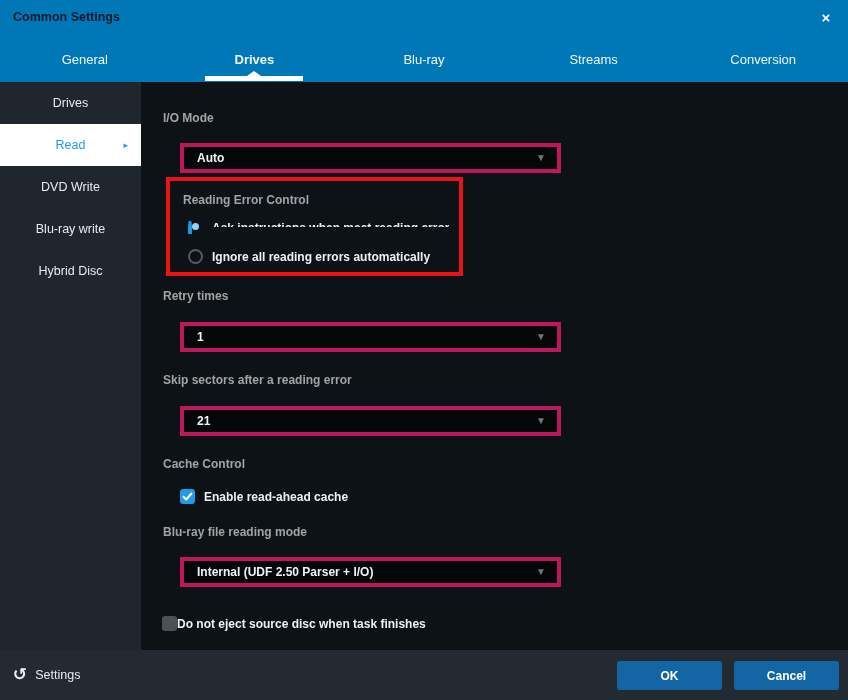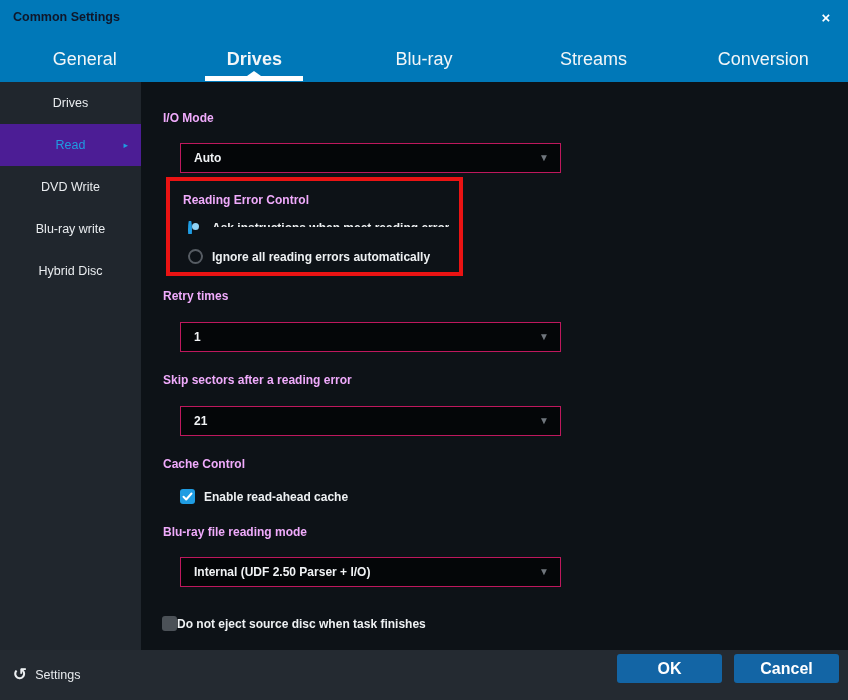--- a/index.html
+++ b/index.html
@@ -11,39 +11,39 @@
     color:#eef1f3;-webkit-font-smoothing:antialiased;
   }
   
   .titlebar{position:absolute;left:0;top:0;width:848px;height:36px;background:#0078b8;}
   .title{position:absolute;left:13px;top:10px;font-size:12.5px;font-weight:700;color:#0f172a;}
   .close-btn{position:absolute;right:11px;top:7px;width:22px;height:22px;line-height:22px;
     text-align:center;font-size:15px;font-weight:700;color:#fff;cursor:pointer;}
   
   .tabbar{position:absolute;left:0;top:36px;width:848px;height:46px;background:#0078b8;display:flex;}
   .tab{flex:1;position:relative;display:flex;align-items:center;justify-content:center;
-    font-size:18px;font-weight:400;color:#f2f6f8;cursor:pointer;}
+    font-size:13px;font-weight:400;color:#f2f6f8;cursor:pointer;}
   .tab.active{font-weight:700;}
   .tab .underline{display:none;}
   .tab.active .underline{display:block;position:absolute;left:50%;transform:translateX(-50%);
     bottom:1px;width:98px;height:5px;background:#fff;}
   .tab.active .notch{display:block;position:absolute;left:50%;transform:translateX(-50%);
     bottom:6px;width:0;height:0;border-left:7px solid transparent;border-right:7px solid transparent;
     border-bottom:5px solid #fff;}
   
   .sidebar{position:absolute;left:0;top:82px;width:141px;height:568px;background:#20262d;}
   .side-item{position:relative;width:141px;height:42px;display:flex;align-items:center;
     justify-content:center;font-size:12.5px;color:#e9ecef;cursor:pointer;}
-  .side-item.selected{background:#4c1d95;color:#1f9ce2;}
+  .side-item.selected{background:#ffffff;color:#1f9ce2;}
   .side-arrow{position:absolute;right:13px;top:50%;transform:translateY(-50%);
     font-size:9px;color:#1f9ce2;line-height:1;}
   
-  .field-label{position:absolute;font-size:12px;font-weight:700;color:#f0abfc;line-height:14px;}
+  .field-label{position:absolute;font-size:12px;font-weight:700;color:#a3a3a3;line-height:14px;}
   .dropdown{position:absolute;left:180px;width:381px;height:30px;background:#040608;
-    border:1px solid #be185d;cursor:pointer;}
+    border:4px solid #be185d;cursor:pointer;}
   .dropdown .val{position:absolute;left:13px;top:50%;transform:translateY(-50%);
     font-size:12px;font-weight:700;color:#f1f3f5;}
   .dropdown .chev{position:absolute;right:11px;top:50%;transform:translateY(-50%);
     font-size:10px;color:#70767d;line-height:1;}
   .highlight-box{position:absolute;left:166px;top:177px;width:297px;height:99px;
     border:4px solid #ea1313;}
   .option-row{position:absolute;display:flex;align-items:center;cursor:pointer;justify-content:space-between;}
   .radio{width:15px;height:15px;border-radius:50%;flex:0 0 15px;}
   .radio.off{border:2px solid #565c63;background:#0d1217;}
   .radio.on{border:2px solid #1f9ce2;background:#0d1217;position:relative;}
@@ -57,22 +57,22 @@
   .checkbox.checked{background:#1f9ce2;}
   .checkbox.unchecked{background:#4b5157;}
   .checkbox .check-svg{position:absolute;left:1px;top:1px;}
   
   .footer{position:absolute;left:0;top:650px;width:848px;height:50px;background:#242a31;}
   .default-btn{position:absolute;left:13px;top:0;height:50px;display:flex;align-items:center;
     gap:8px;cursor:pointer;}
   .default-label{font-size:12.5px;color:#e8ebee;}
   .reset-icon{font-family:"DejaVu Sans",sans-serif;font-size:17px;font-weight:700;
     color:#eef1f3;line-height:1;transform:translateY(-1px);}
-  .btn{position:absolute;top:4px;width:105px;height:29px;background:#1365a5;border:none;
-    border-radius:3px;color:#fff;font-size:16px;font-weight:700;
+  .btn{position:absolute;top:11px;width:105px;height:29px;background:#1365a5;border:none;
+    border-radius:3px;color:#fff;font-size:12px;font-weight:700;
     font-family:"Liberation Sans","DejaVu Sans",sans-serif;cursor:pointer;}
   .btn.ok{left:617px;}
   .btn.cancel{left:734px;}
 </style>
 </head>
 <body>
 
 <div class="window">
 
   <div class="titlebar">

